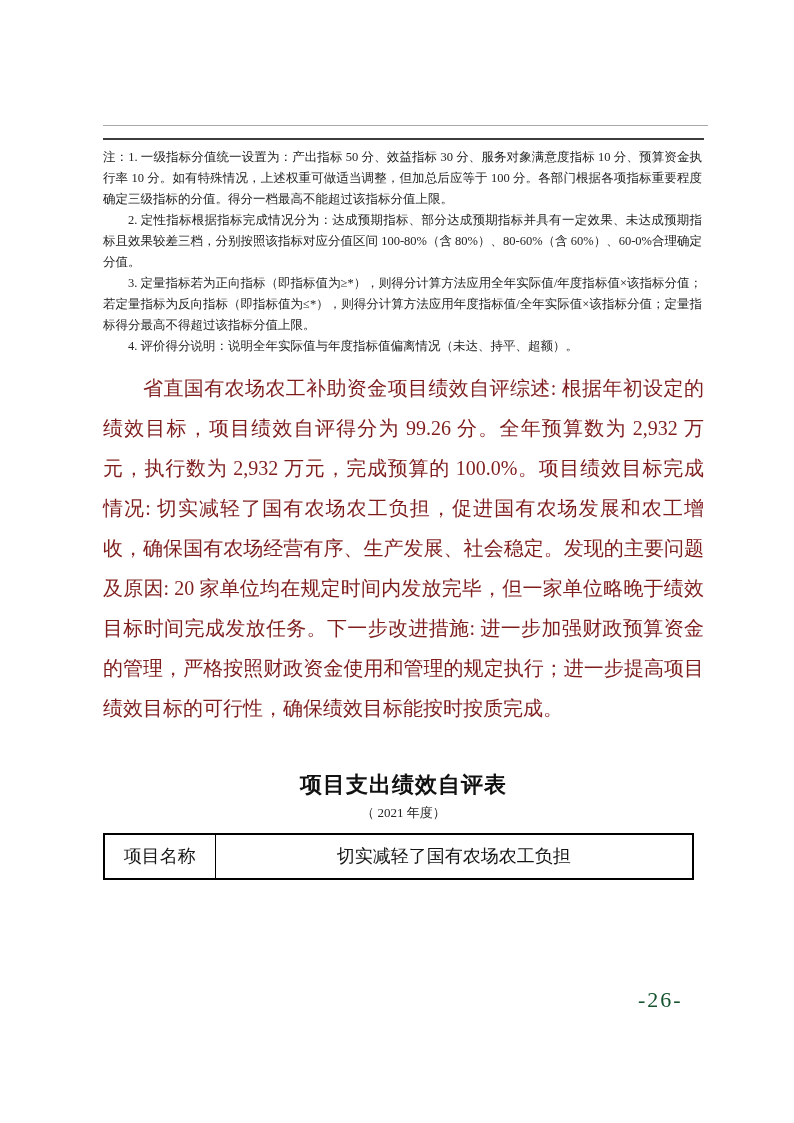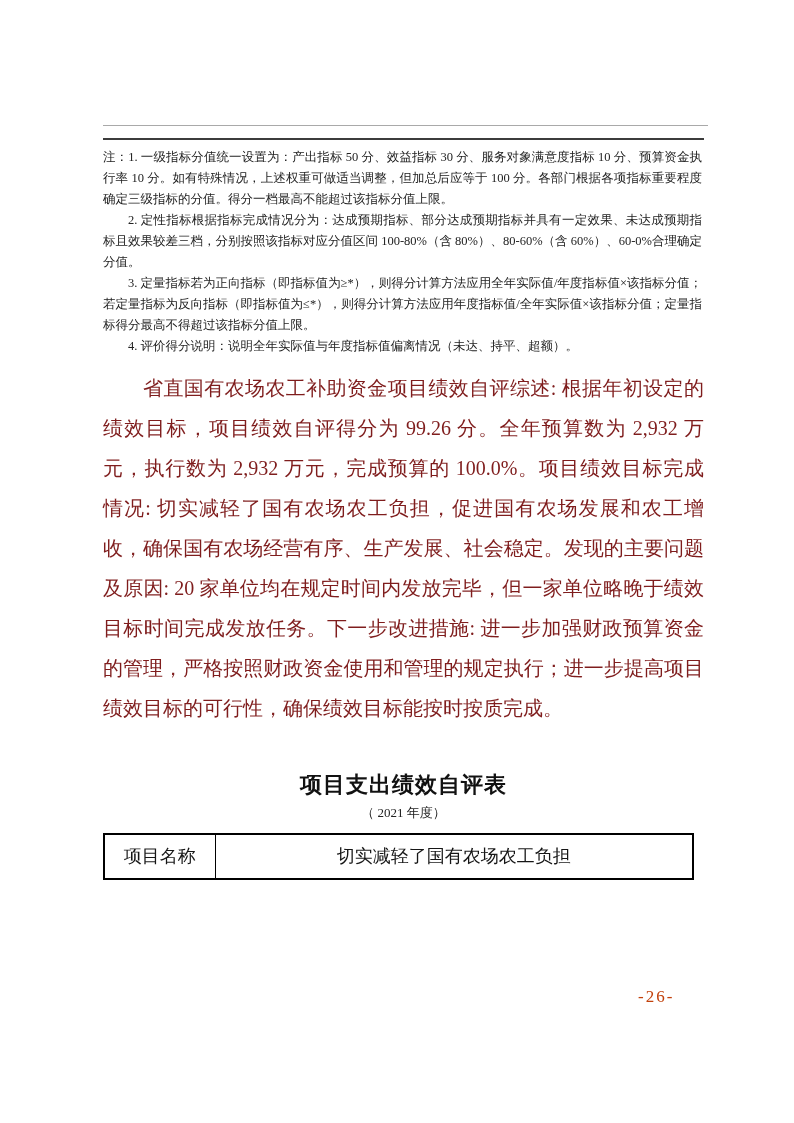--- a/index.html
+++ b/index.html
@@ -57,21 +57,21 @@
     font-size: 18px; line-height: 1.45;
     padding: 2px 18px;
     white-space: pre-line;
     color: #161616;
   }
   tr.r1 { height: 45px; }
   tr.r2 { height: 51px; }
   tr.r3 { height: 46px; }
   .page-num {
     position: absolute; left: 638px; top: 987px;
-    font-size: 17px; letter-spacing: 2px; color: #c2410c;
+    font-size: 22px; letter-spacing: 2px; color: #14532d;
   }
 </style>
 </head>
 <body>
 
 <div class="page">
 
   <div class="rule-light"></div>
   <div class="rule-dark"></div>
 

